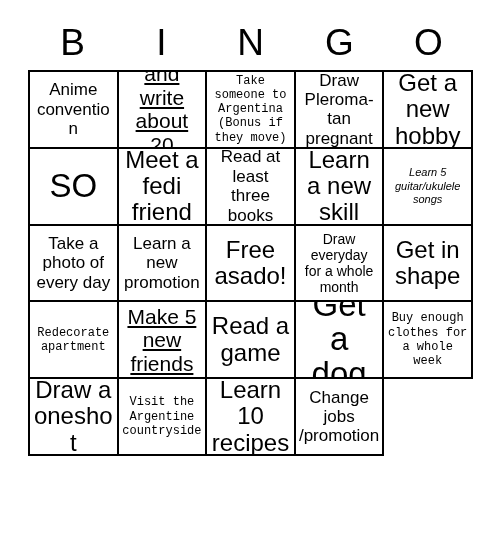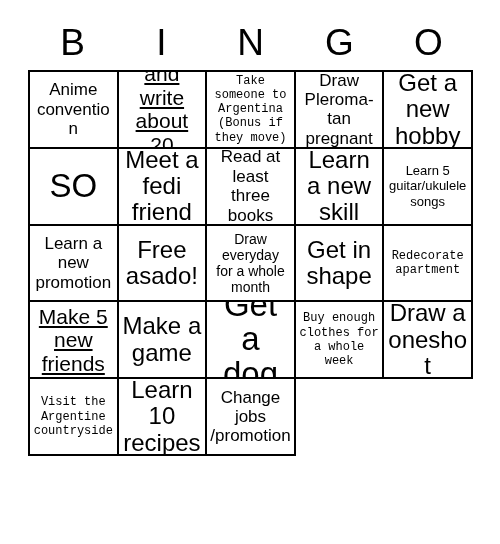--- a/index.html
+++ b/index.html
@@ -73,21 +73,21 @@
     white-space: pre-line;
     word-wrap: break-word;
   }
   
   .fs-xxl .cell-text { font-size: 33px; line-height: 1.05; }
   .fs-xl  .cell-text { font-size: 24px; line-height: 1.1; }
   .fs-lg  .cell-text { font-size: 21px; line-height: 1.12; text-decoration: underline; }
   .fs-md  .cell-text { font-size: 17px; line-height: 1.14; }
   .fs-sm  .cell-text { font-size: 14px; line-height: 1.16; }
   .fs-xs  .cell-text { font-size: 12px; line-height: 1.18; font-family: Liberation Mono, monospace; }
-  .fs-xxs .cell-text { font-size: 13px; line-height: 1.2; }
+  .fs-xxs .cell-text { font-size: 11px; line-height: 1.2; font-style: italic; }
 </style>
 </head>
 <body>
 
 <div class="card">
 
   <div class="header-row">
     <div class="header-cell">B</div>
     <div class="header-cell">I</div>
     <div class="header-cell">N</div>
@@ -142,20 +142,25 @@
         <span class="cell-text">Learn
 a new
 skill</span>
       </div>
       <div class="cell fs-xxs">
         <span class="cell-text">Learn 5
 guitar/ukulele
 songs</span>
       </div>
       <div class="cell fs-md">
+        <span class="cell-text">Take a
+photo of
+every day</span>
+      </div>
+      <div class="cell fs-md">
         <span class="cell-text">Learn a
 new
 promotion</span>
       </div>
       <div class="cell fs-xl">
         <span class="cell-text">Free
 asado!</span>
       </div>
       <div class="cell fs-sm">
         <span class="cell-text">Draw
@@ -170,21 +175,21 @@
       <div class="cell fs-xs">
         <span class="cell-text">Redecorate
 apartment</span>
       </div>
       <div class="cell fs-lg">
         <span class="cell-text">Make 5
 new
 friends</span>
       </div>
       <div class="cell fs-xl">
-        <span class="cell-text">Make a
+        <span class="cell-text">Read a
 game</span>
       </div>
       <div class="cell fs-xxl">
         <span class="cell-text">Get a
 dog</span>
       </div>
       <div class="cell fs-xs">
         <span class="cell-text">Buy enough
 clothes for
 a whole

